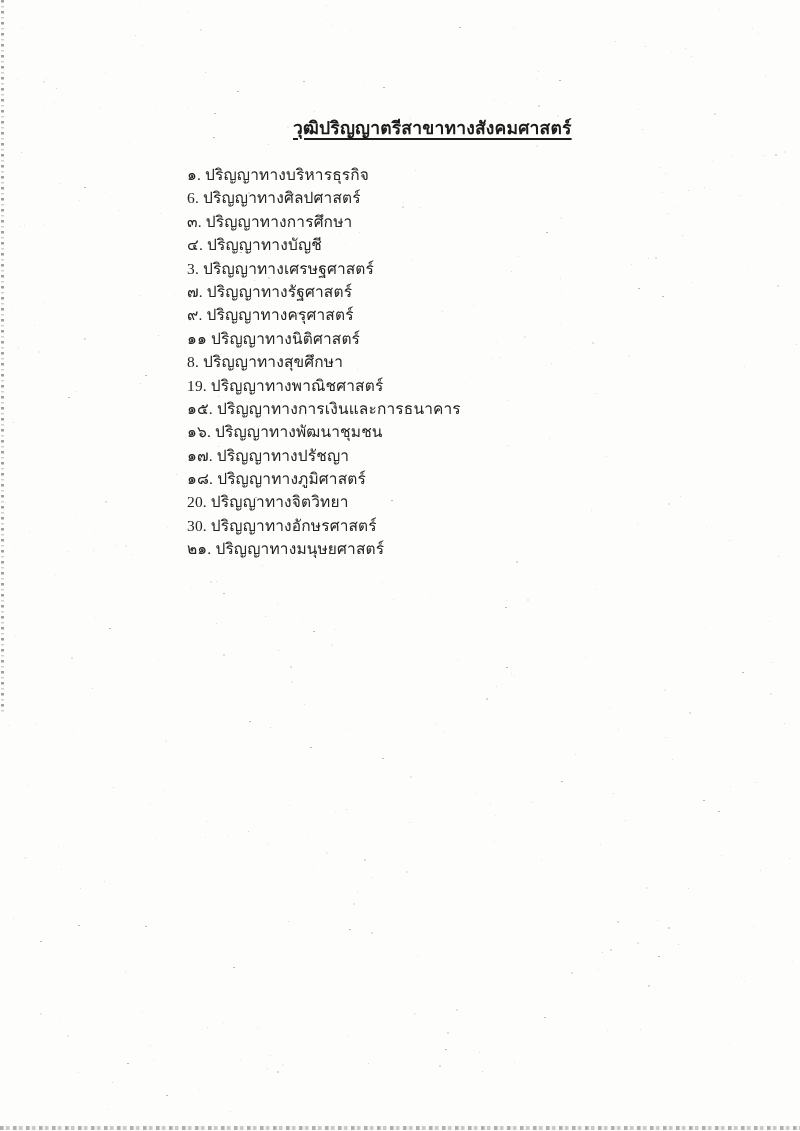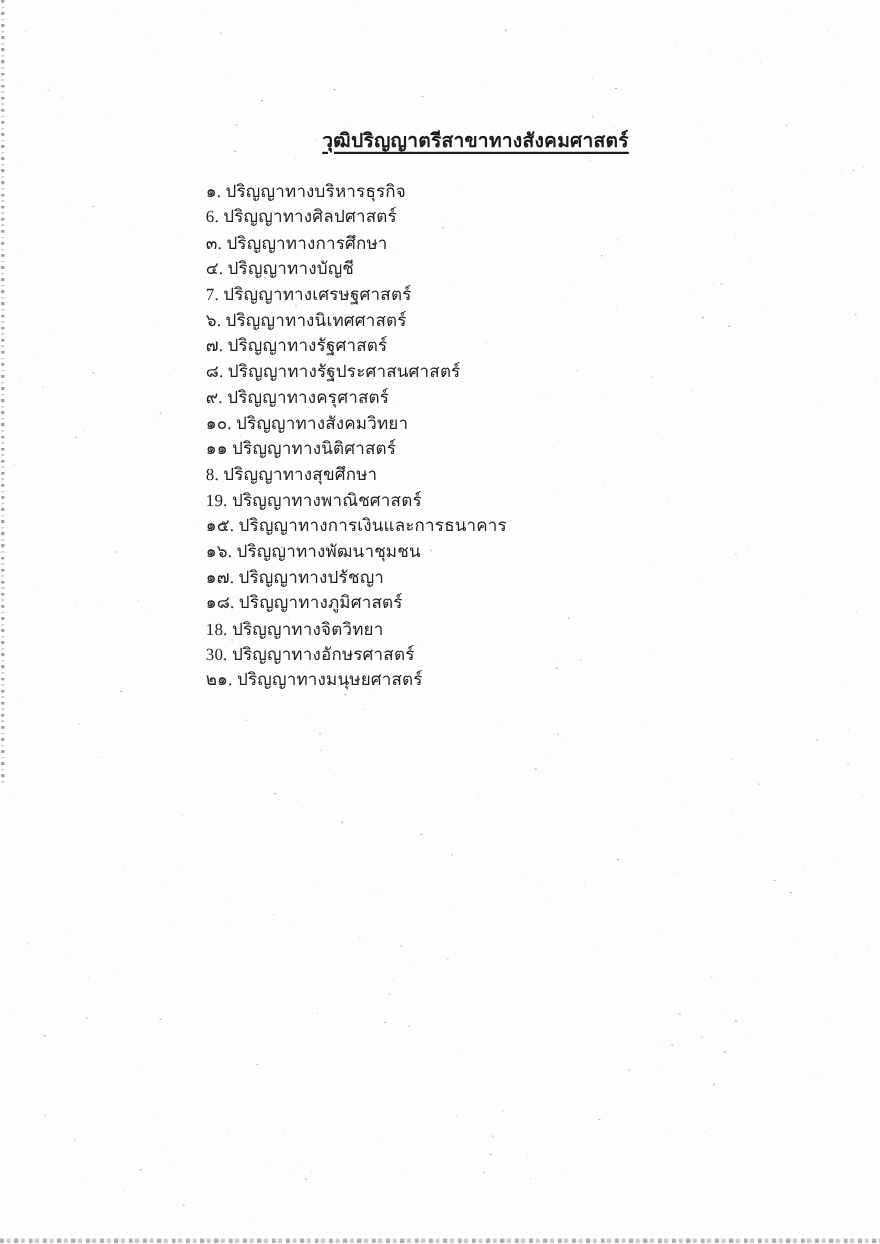--- a/index.html
+++ b/index.html
@@ -532,33 +532,30 @@
 
   <div class="scan-artifact-left"></div>
 
   <h1 class="doc-title">วุฒิปริญญาตรีสาขาทางสังคมศาสตร์</h1>
 
   <div class="doc-list">
       <div class="doc-list-item">๑. ปริญญาทางบริหารธุรกิจ</div>
       <div class="doc-list-item">6. ปริญญาทางศิลปศาสตร์</div>
       <div class="doc-list-item">๓. ปริญญาทางการศึกษา</div>
       <div class="doc-list-item">๔. ปริญญาทางบัญชี</div>
-      <div class="doc-list-item">7. ปริญญาทางเศรษฐศาสตร์</div>
-      <div class="doc-list-item">๖. ปริญญาทางนิเทศศาสตร์</div>
+      <div class="doc-list-item">3. ปริญญาทางเศรษฐศาสตร์</div>
       <div class="doc-list-item">๗. ปริญญาทางรัฐศาสตร์</div>
-      <div class="doc-list-item">๘. ปริญญาทางรัฐประศาสนศาสตร์</div>
       <div class="doc-list-item">๙. ปริญญาทางครุศาสตร์</div>
-      <div class="doc-list-item">๑๐. ปริญญาทางสังคมวิทยา</div>
       <div class="doc-list-item">๑๑ ปริญญาทางนิติศาสตร์</div>
       <div class="doc-list-item">8. ปริญญาทางสุขศึกษา</div>
       <div class="doc-list-item">19. ปริญญาทางพาณิชศาสตร์</div>
       <div class="doc-list-item">๑๕. ปริญญาทางการเงินและการธนาคาร</div>
       <div class="doc-list-item">๑๖. ปริญญาทางพัฒนาชุมชน</div>
       <div class="doc-list-item">๑๗. ปริญญาทางปรัชญา</div>
       <div class="doc-list-item">๑๘. ปริญญาทางภูมิศาสตร์</div>
-      <div class="doc-list-item">18. ปริญญาทางจิตวิทยา</div>
+      <div class="doc-list-item">20. ปริญญาทางจิตวิทยา</div>
       <div class="doc-list-item">30. ปริญญาทางอักษรศาสตร์</div>
       <div class="doc-list-item">๒๑. ปริญญาทางมนุษยศาสตร์</div>
     </div>
 
   <div class="scan-artifact-bottom"></div>
 
 </div>
 
 </body></html>

